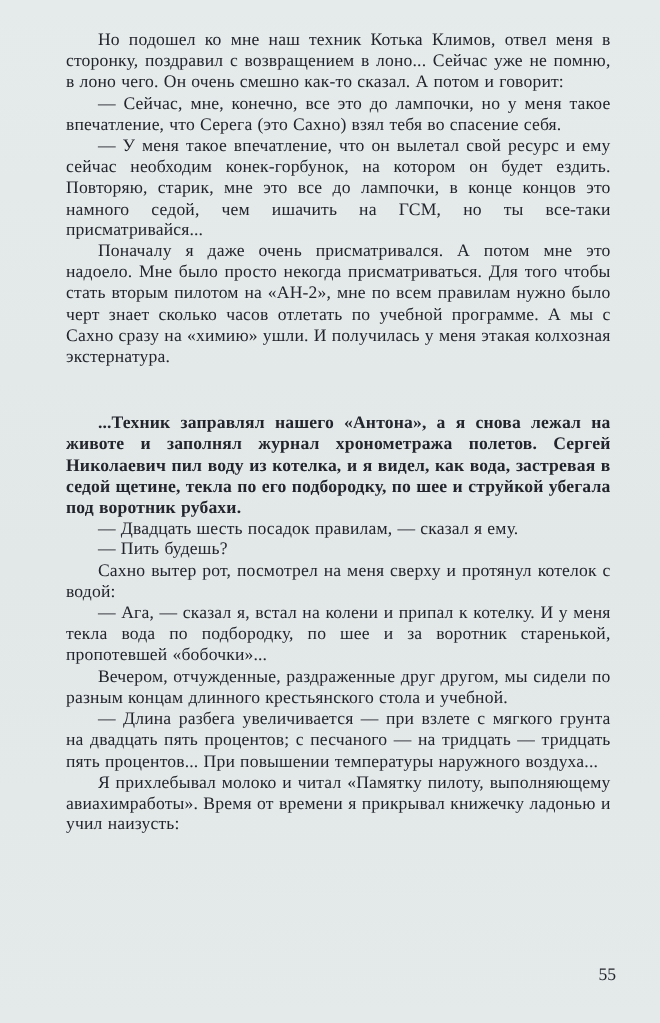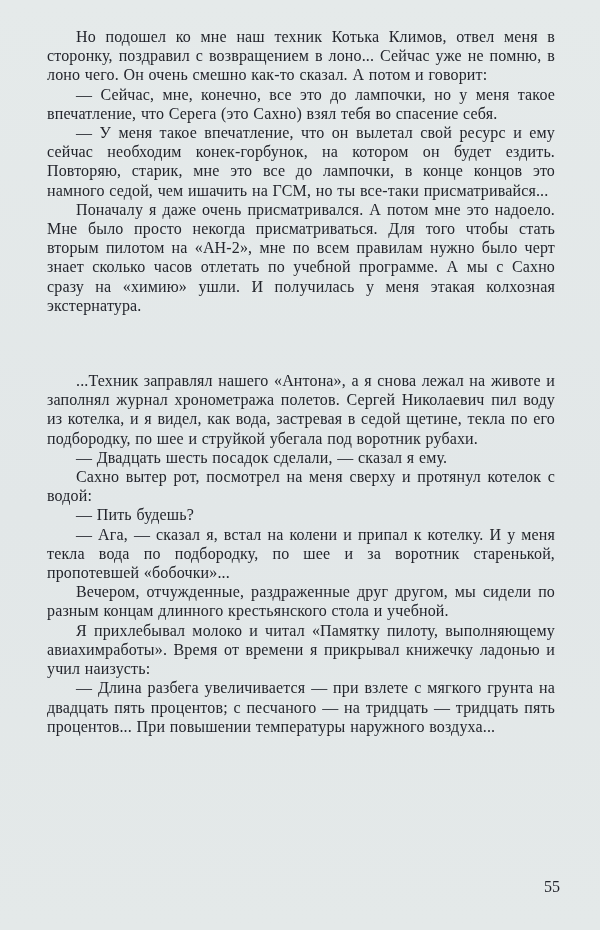--- a/index.html
+++ b/index.html
@@ -15,58 +15,59 @@
   .page {
     position: relative;
     width: 600px;
     height: 930px;
     background: linear-gradient(180deg, #e5eaea 0%, #e2e7e8 55%, #e4e9e9 100%);
     font-family: "Liberation Serif", "DejaVu Serif", serif;
     color: #23252c;
   }
   .text-column {
     position: absolute;
-    left: 47px;
+    left: 60px;
     right: 45px;
     top: 27px;
     font-size: 16px;
     line-height: 19.2px;
     text-align: justify;
     letter-spacing: 0.15px;
     word-spacing: 0.5px;
   }
   .text-column p {
     margin: 0;
     text-indent: 29px;
     hyphens: auto;
     -webkit-hyphens: auto;
   }
   .text-column p.section-start {
-    margin-top: 56px;
+    margin-top: 41px;
+    font-weight: bold;
   }
   .page-number {
     position: absolute;
     right: 40px;
     bottom: 34px;
     font-size: 16px;
     color: #23252c;
   }
 </style>
 </head>
 <body>
 
 <div class="page">
   <div class="text-column">
     <p>Но подошел ко мне наш техник Котька Климов, отвел меня в сторонку, поздравил с возвращением в лоно... Сейчас уже не помню, в лоно чего. Он очень смешно как-то сказал. А потом и говорит:</p>
     <p>— Сейчас, мне, конечно, все это до лампочки, но у меня такое впечатление, что Серега (это Сахно) взял тебя во спасение себя.</p>
     <p>— У меня такое впечатление, что он вылетал свой ресурс и ему сейчас необходим конек-горбунок, на котором он будет ездить. Повторяю, старик, мне это все до лампочки, в конце концов это намного седой, чем ишачить на ГСМ, но ты все-таки присматривайся...</p>
     <p>Поначалу я даже очень присматривался. А потом мне это надоело. Мне было просто некогда присматриваться. Для того чтобы стать вторым пилотом на «АН-2», мне по всем правилам нужно было черт знает сколько часов отлетать по учебной программе. А мы с Сахно сразу на «химию» ушли. И получилась у меня этакая колхозная экстернатура.</p>
     <p class="section-start">...Техник заправлял нашего «Антона», а я снова лежал на животе и заполнял журнал хронометража полетов. Сергей Николаевич пил воду из котелка, и я видел, как вода, застревая в седой щетине, текла по его подбородку, по шее и струйкой убегала под воротник рубахи.</p>
-    <p>— Двадцать шесть посадок сделали, — сказал я ему.</p>
+    <p>— Двадцать шесть посадок правилам, — сказал я ему.</p>
+    <p>— Пить будешь?</p>
     <p>Сахно вытер рот, посмотрел на меня сверху и протянул котелок с водой:</p>
-    <p>— Пить будешь?</p>
     <p>— Ага, — сказал я, встал на колени и припал к котелку. И у меня текла вода по подбородку, по шее и за воротник старенькой, пропотевшей «бобочки»...</p>
     <p>Вечером, отчужденные, раздраженные друг другом, мы сидели по разным концам длинного крестьянского стола и учебной.</p>
+    <p>— Длина разбега увеличивается — при взлете с мягкого грунта на двадцать пять процентов; с песчаного — на тридцать — тридцать пять процентов... При повышении температуры наружного воздуха...</p>
     <p>Я прихлебывал молоко и читал «Памятку пилоту, выполняющему авиахимработы». Время от времени я прикрывал книжечку ладонью и учил наизусть:</p>
-    <p>— Длина разбега увеличивается — при взлете с мягкого грунта на двадцать пять процентов; с песчаного — на тридцать — тридцать пять процентов... При повышении температуры наружного воздуха...</p>
   </div>
   <div class="page-number">55</div>
 </div>
 
 </body></html>

